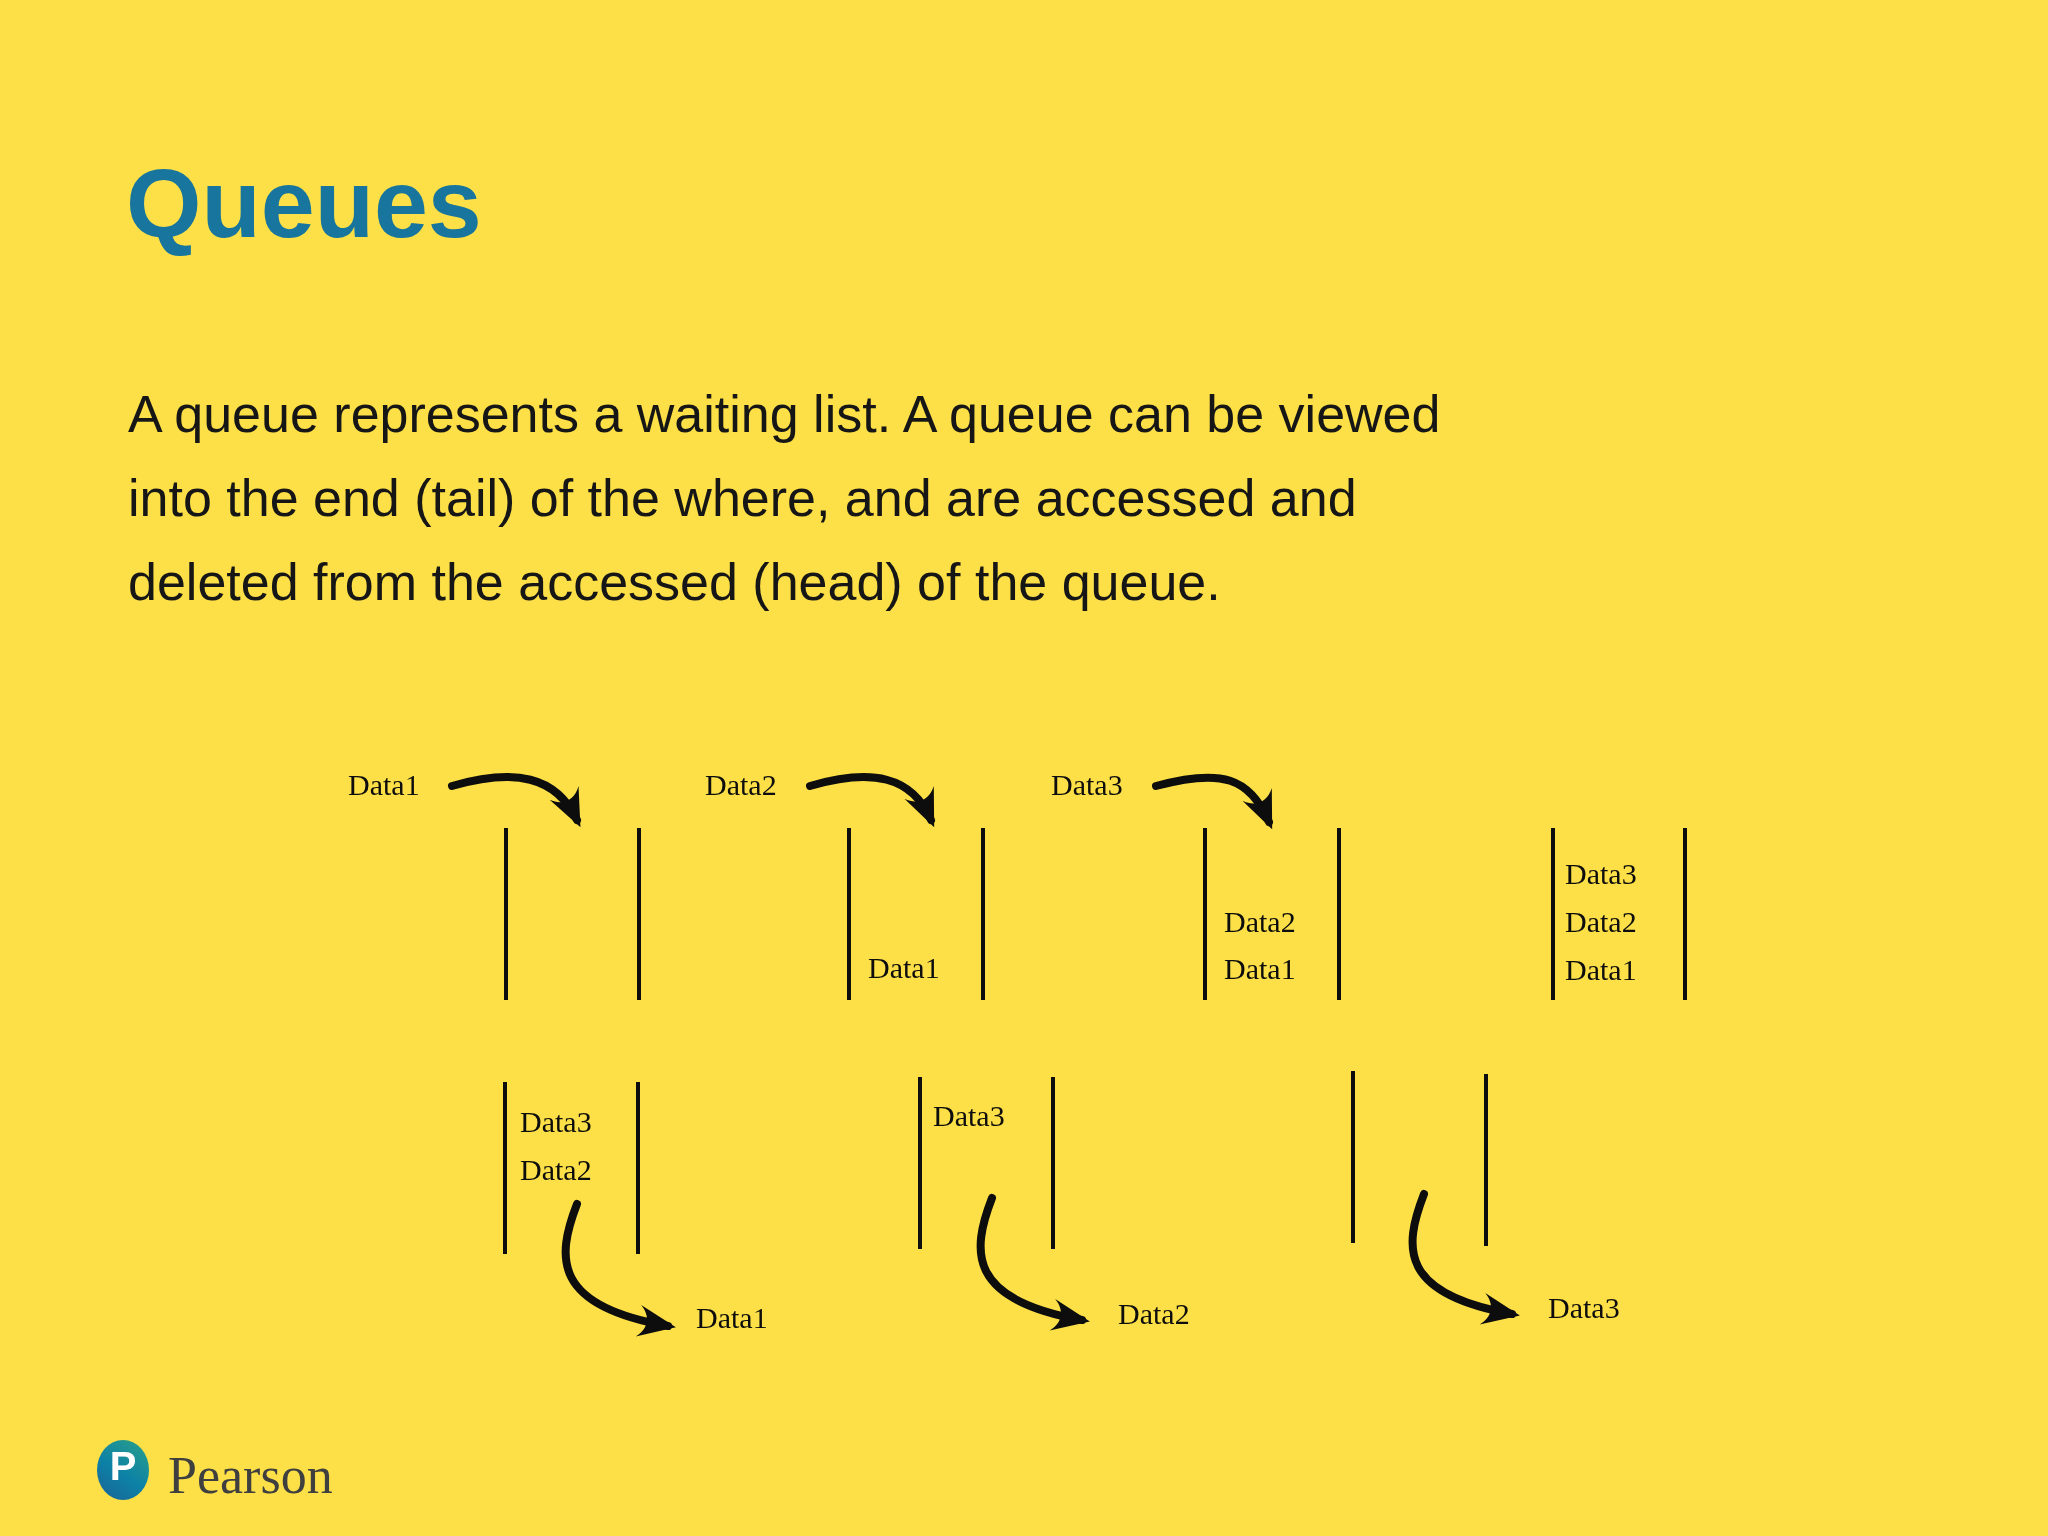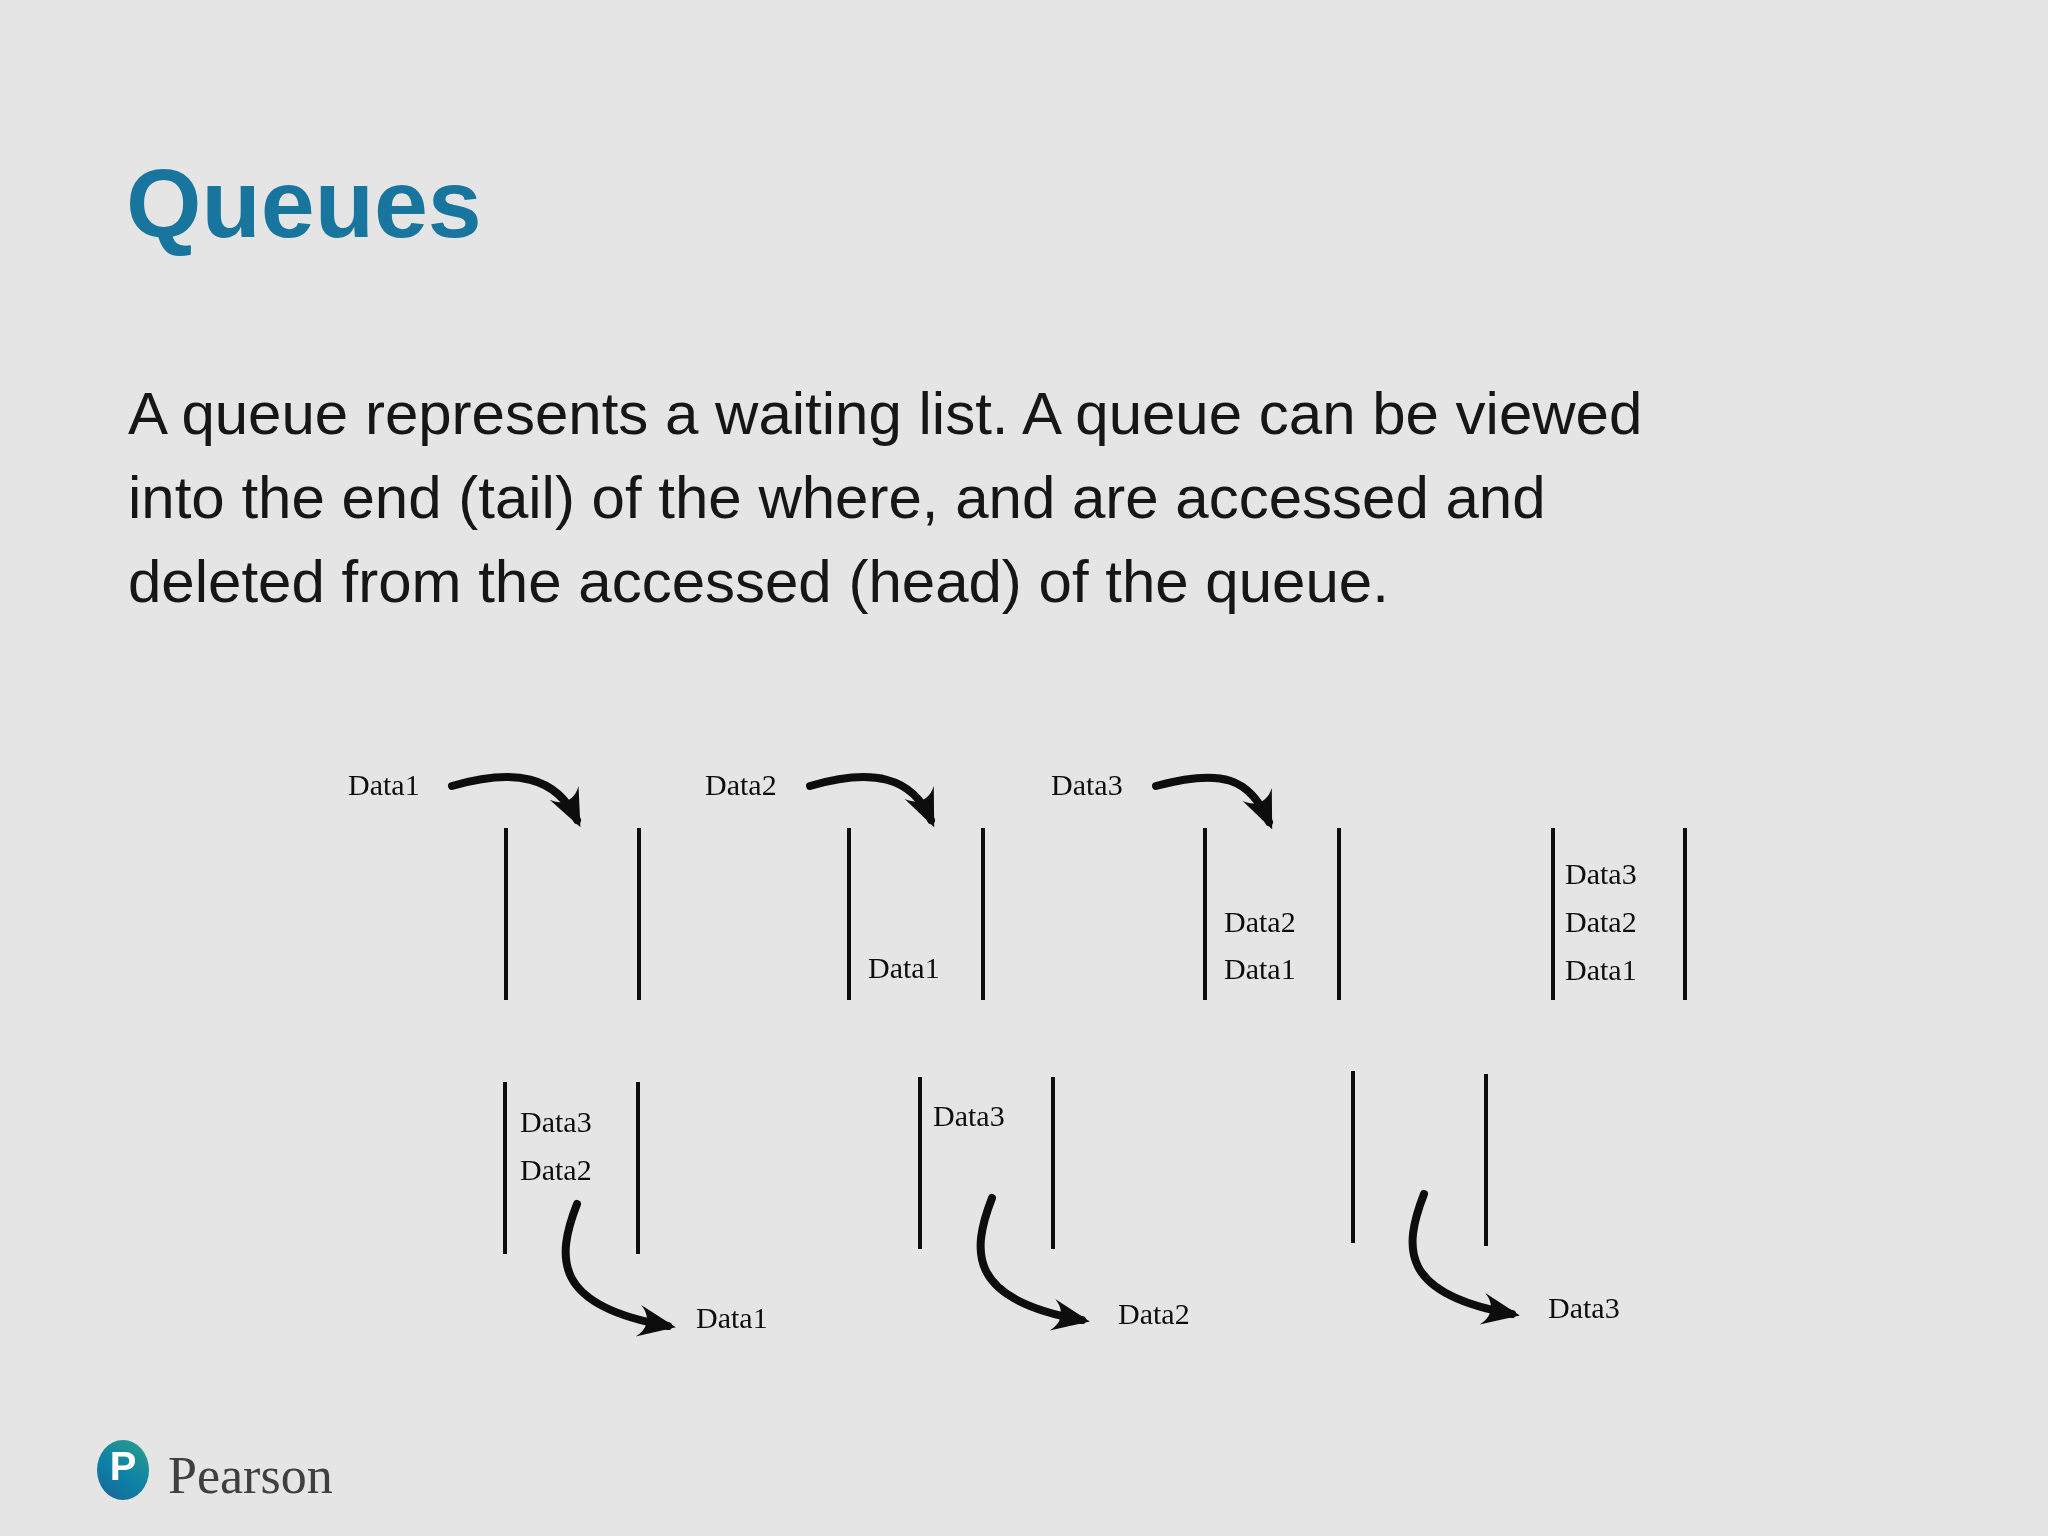--- a/index.html
+++ b/index.html
@@ -1,25 +1,25 @@
 <!DOCTYPE html>
 <html><head>
 <meta charset="utf-8">
 <style>
   html,body{margin:0;padding:0;background:#ffffff;}
   .slide{
-    position:relative;width:2048px;height:1536px;background:#e5e5e5;
+    position:relative;width:2048px;height:1536px;background:#fde047;
     overflow:hidden;font-family:"Liberation Sans",sans-serif;
   }
   .title{
     position:absolute;left:126px;top:148px;
     font-size:97px;font-weight:bold;color:#17759e;letter-spacing:0px;
   }
   .para{position:absolute;left:128px;top:372px;color:#161616;}
-  .para .pline{font-size:60px;line-height:84px;white-space:nowrap;}
+  .para .pline{font-size:52px;line-height:84px;white-space:nowrap;}
   .qline{position:absolute;width:4px;background:#0d0d0d;}
   .dtext{
     position:absolute;font-family:Liberation Serif, serif;font-size:30px;
     color:#0d0d0d;white-space:nowrap;line-height:44px;
   }
   .arrows{position:absolute;left:0;top:0;pointer-events:none;}
   .footer-logo-circle{
     position:absolute;left:97px;top:1440px;width:52px;height:60px;
     border-radius:50%;
     background:linear-gradient(215deg,#2ba187 0%,#0d81a7 55%,#1b6396 100%);

